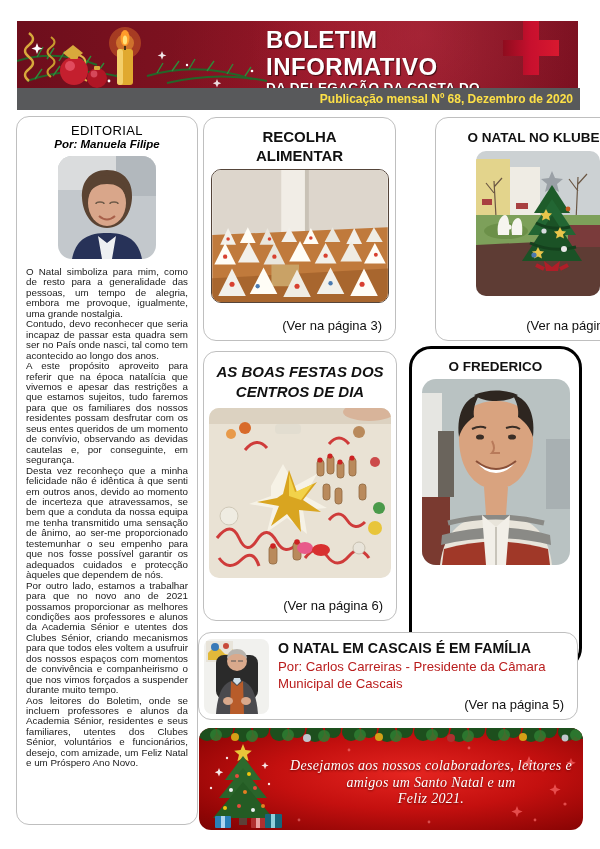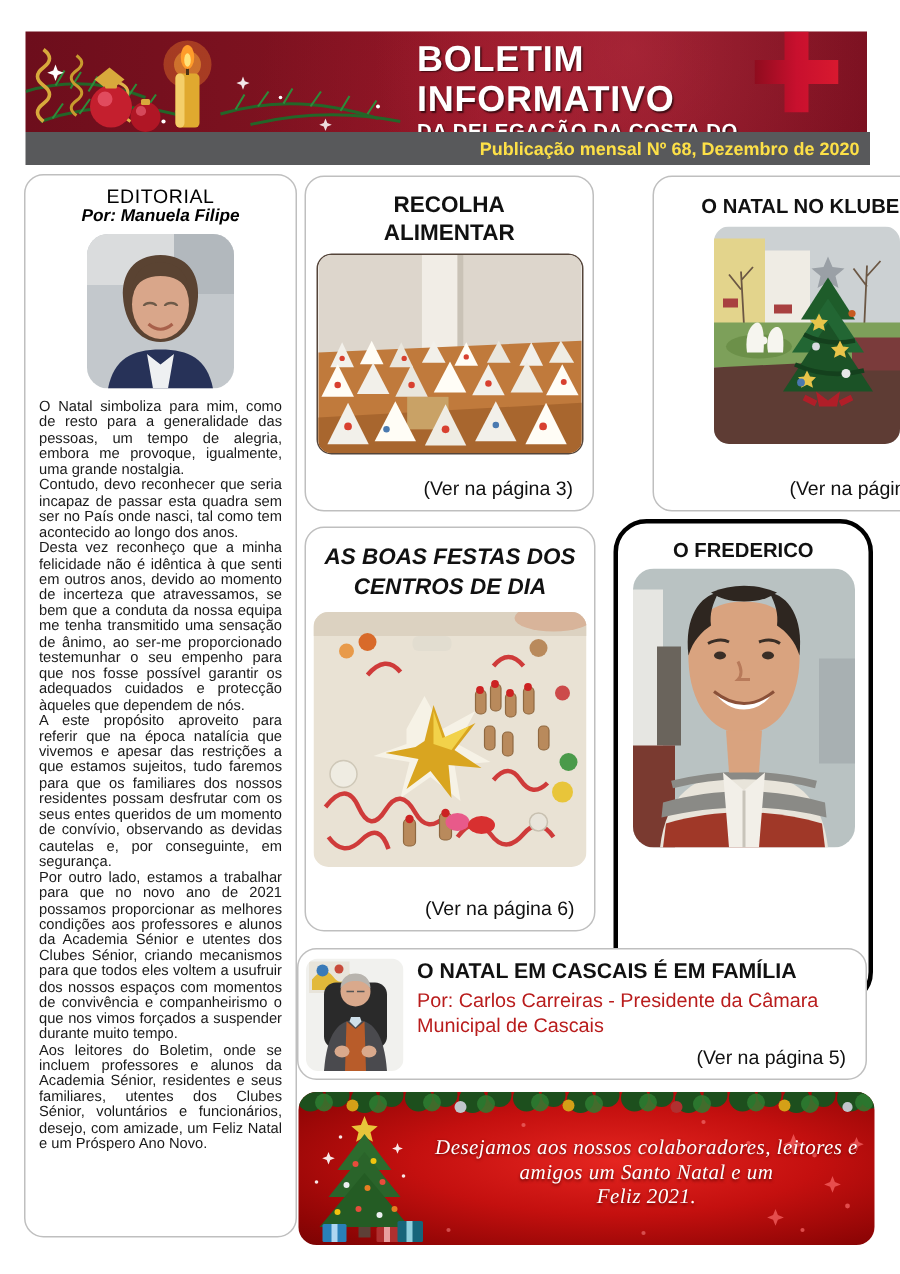--- a/index.html
+++ b/index.html
@@ -9,21 +9,21 @@
   
   .banner {
     position:absolute; left:17px; top:21px; width:561px; height:67px;
     background:
       radial-gradient(circle at 72% 20%, rgba(205,60,80,.40), transparent 42%),
       radial-gradient(circle at 55% 80%, rgba(160,25,45,.55), transparent 50%),
       linear-gradient(90deg,#6d0e1c,#8c1523 55%,#7a1020);
     overflow:hidden;
   }
   .banner-decor { position:absolute; left:0; top:0; }
-  .banner-titles { position:absolute; left:261px; top:5px; width:262px; color:#fff; }
+  .banner-titles { position:absolute; left:249px; top:5px; width:262px; color:#fff; }
   .banner-title { font-size:24px; font-weight:bold; letter-spacing:.5px; line-height:27px; text-shadow:1px 1px 1px rgba(0,0,0,.6); }
   .banner-subtitle { font-size:13.6px; font-weight:bold; letter-spacing:.3px; line-height:16px; text-shadow:1px 1px 1px rgba(0,0,0,.6); }
   .red-cross { position:absolute; right:19px; top:0px; width:56px; height:54px; }
 
   
   .issuebar {
     position:absolute; left:17px; top:88px; width:563px; height:22px;
     background:#58595b; color:#fde047; font-size:12px; font-weight:bold;
     display:flex; align-items:center; justify-content:flex-end; padding-right:7px;
   }
@@ -164,22 +164,22 @@
       <ellipse cx="49" cy="47" rx="19" ry="23" fill="#d9a68a"></ellipse>
       <path d="M30 40 c0 -14 8 -21 19 -21 c11 0 19 7 19 21 c-4 -9 -10 -12 -19 -12 c-9 0 -15 3 -19 12 z" fill="#5a4332"></path>
       <path d="M38 48 a4 2 0 0 1 8 0 M52 48 a4 2 0 0 1 8 0" stroke="#6e5a48" stroke-width="1.6" fill="none"></path>
       <path d="M41 60 q8 7 16 0" stroke="#a8604a" stroke-width="2" fill="none"></path>
       <path d="M14 103 c4 -20 16 -26 35 -26 c19 0 31 6 35 26 z" fill="#273258"></path>
       <path d="M40 80 l9 7 l9 -7 l-4 23 h-10 z" fill="#eef0f2"></path>
     </svg>
     <div class="ed-text">
       <p>O Natal simboliza para mim, como de resto para a generalidade das pessoas, um tempo de alegria, embora me provoque, igualmente, uma grande nostalgia.</p>
       <p>Contudo, devo reconhecer que seria incapaz de passar esta quadra sem ser no País onde nasci, tal como tem acontecido ao longo dos anos.</p>
+      <p>A este propósito aproveito para referir que na época natalícia que vivemos e apesar das restrições a que estamos sujeitos, tudo faremos para que os familiares dos nossos residentes possam desfrutar com os seus entes queridos de um momento de convívio, observando as devidas cautelas e, por conseguinte, em segurança.</p>
       <p>Desta vez reconheço que a minha felicidade não é idêntica à que senti em outros anos, devido ao momento de incerteza que atravessamos, se bem que a conduta da nossa equipa me tenha transmitido uma sensação de ânimo, ao ser-me proporcionado testemunhar o seu empenho para que nos fosse possível garantir os adequados cuidados e protecção àqueles que dependem de nós.</p>
-      <p>A este propósito aproveito para referir que na época natalícia que vivemos e apesar das restrições a que estamos sujeitos, tudo faremos para que os familiares dos nossos residentes possam desfrutar com os seus entes queridos de um momento de convívio, observando as devidas cautelas e, por conseguinte, em segurança.</p>
       <p>Por outro lado, estamos a trabalhar para que no novo ano de 2021 possamos proporcionar as melhores condições aos professores e alunos da Academia Sénior e utentes dos Clubes Sénior, criando mecanismos para que todos eles voltem a usufruir dos nossos espaços com momentos de convivência e companheirismo o que nos vimos forçados a suspender durante muito tempo.</p>
       <p>Aos leitores do Boletim, onde se incluem professores e alunos da Academia Sénior, residentes e seus familiares, utentes dos Clubes Sénior, voluntários e funcionários, desejo, com amizade, um Feliz Natal e um Próspero Ano Novo.</p>
     </div>
   </aside>
 
   <section class="card card-recolha">
     <h2 class="card-title">RECOLHA ALIMENTAR</h2>
     <svg class="photo recolha-photo" viewBox="0 0 178 134">
       <rect width="178" height="134" fill="#ddd6cc"></rect>
       <rect x="70" y="0" width="26" height="64" fill="#f1ede6"></rect>

